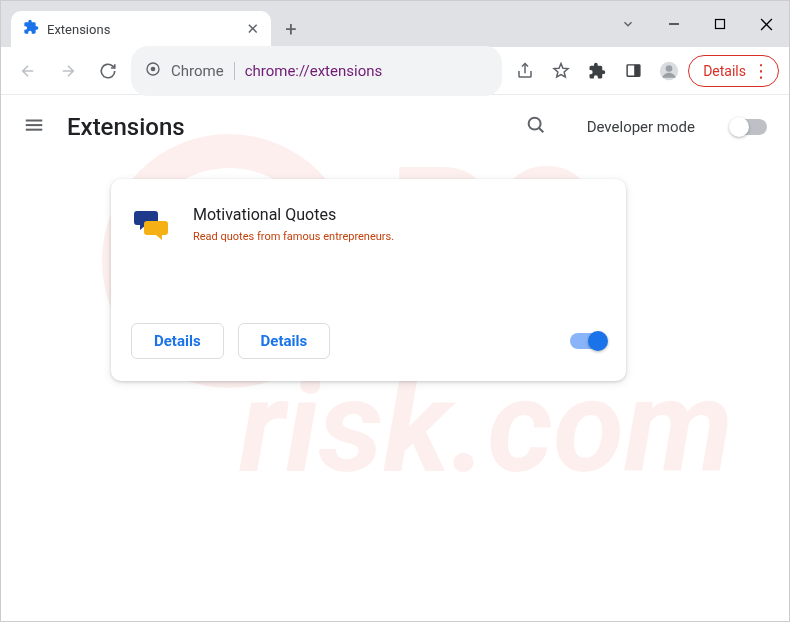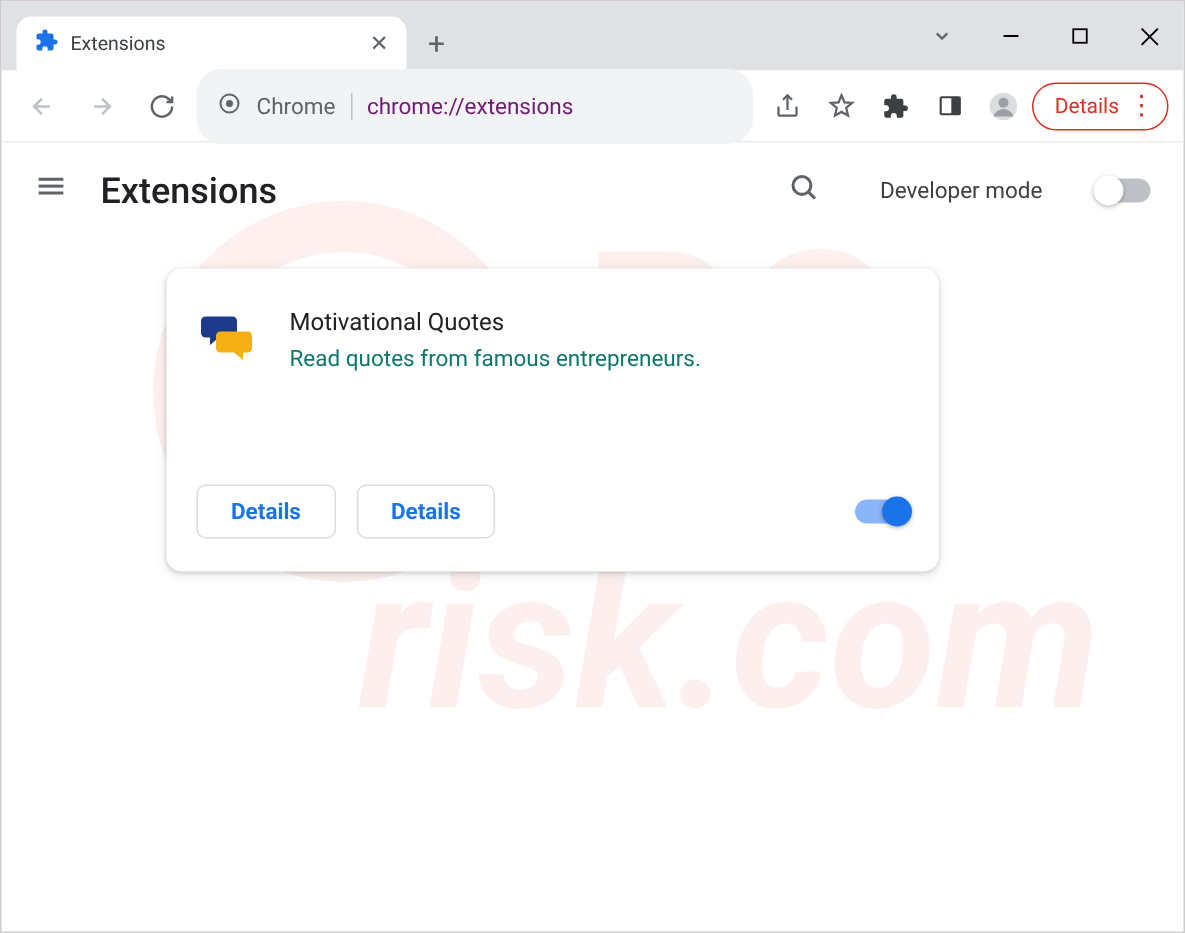--- a/index.html
+++ b/index.html
@@ -44,21 +44,21 @@
 .toggle::after{content:"";position:absolute;width:20px;height:20px;background:#fff;border-radius:50%;top:-2px;left:-2px;box-shadow:0 1px 3px rgba(0,0,0,.3)}
 .toggle.on{background:#8ab4f8}
 .toggle.on::after{left:18px;background:#1a73e8}
 
 
 .content{padding:20px 0 0 110px;position:relative;z-index:2}
 .card{width:515px;background:#fff;border-radius:10px;box-shadow:0 1px 3px rgba(60,64,67,.2),0 2px 8px rgba(60,64,67,.12);padding:26px 20px 22px}
 .cardtop{display:flex;gap:22px;align-items:flex-start;min-height:110px}
 .exticon{width:40px;height:40px;flex-shrink:0}
 .cardtext h3{font-size:16px;font-weight:400;color:#202124;margin-bottom:6px}
-.cardtext p{font-size:15px;color:#0f766e}
+.cardtext p{font-size:11px;color:#c2410c}
 .cardbot{display:flex;align-items:center;gap:14px;margin-top:8px}
 .pillbtn{height:36px;padding:0 22px;border:1px solid #dadce0;border-radius:6px;background:#fff;color:#1a73e8;font-size:15px;font-weight:700;cursor:pointer}
 .cardbot .spacer{flex:1}
 </style>
 </head>
 <body>
 
 <div class="wm">
   <svg viewBox="0 0 700 400">
       <g fill="#d93025">

